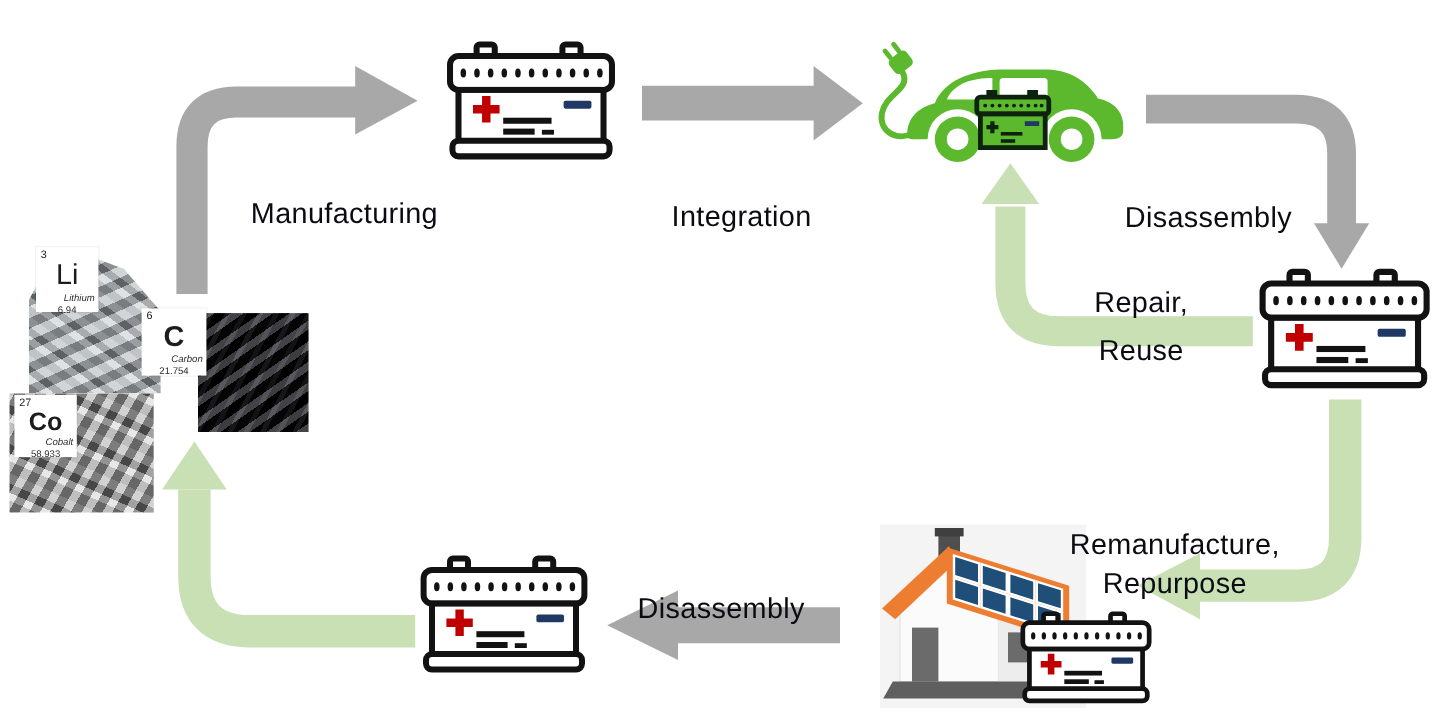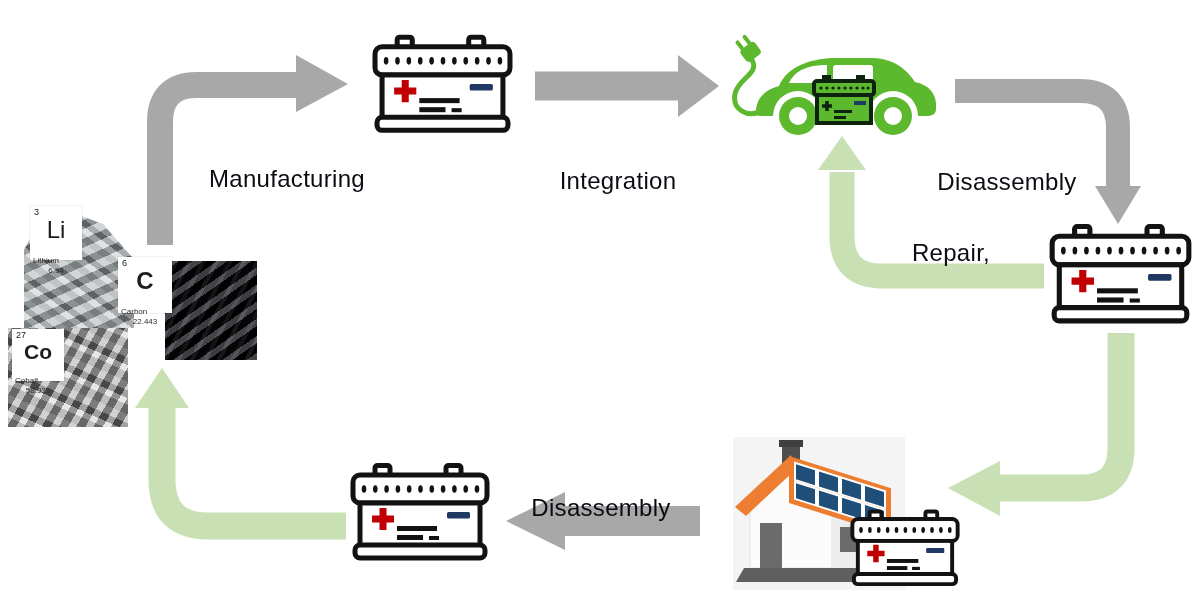--- a/index.html
+++ b/index.html
@@ -15,21 +15,21 @@
     margin-top:40px;
   }
   .icon{position:absolute;z-index:5;}
   .photo{position:absolute;z-index:3;}
   .tile{
     position:absolute;z-index:4;background:#ffffff;color:#1c1c1c;
     padding:2px 3px;line-height:1;box-shadow:0 0 0 1px rgba(0,0,0,0.05);
   }
   .tile .num{display:block;font-size:9px;text-align:left;margin:0 0 0 1px;}
   .tile .sym{display:block;text-align:center;font-weight:700;margin-top:1px;}
-  .tile .name{display:block;text-align:left;font-size:8px;margin-top:15px;color:#2e2e2e;}
+  .tile .name{display:block;text-align:right;font-size:8px;margin-top:3px;color:#2e2e2e;font-style:italic;}
   .tile .mass{display:block;text-align:center;font-size:8px;margin-top:2px;color:#2e2e2e;}
   #li-photo{
     left:24px;top:210px;width:110px;height:118px;
     clip-path:polygon(38% 0,72% 12%,100% 42%,100% 100%,0 100%,0 34%,16% 6%);
     background:
       repeating-linear-gradient(-24deg,rgba(255,255,255,.38) 0 9px,rgba(40,44,46,.30) 9px 17px),
       repeating-linear-gradient(37deg,#9aa0a3 0 7px,#ccd0d1 7px 13px,#75797c 13px 19px,#b7bcbe 19px 26px);
   }
   #c-photo{
     left:165px;top:261px;width:92px;height:99px;
@@ -191,21 +191,21 @@
   <div class="tile" style="left:30px;top:206px;width:46px;height:50px;">
     <span class="num">3</span>
     <span class="sym" style="font-size:24px;font-weight:400;">Li</span>
     <span class="name">Lithium</span>
     <span class="mass">6.94</span>
   </div>
   <div class="tile" style="left:118px;top:257px;width:48px;height:52px;">
     <span class="num">6</span>
     <span class="sym" style="font-size:24px;">C</span>
     <span class="name">Carbon</span>
-    <span class="mass">22.443</span>
+    <span class="mass">21.754</span>
   </div>
   <div class="tile" style="left:12px;top:329px;width:46px;height:48px;">
     <span class="num">27</span>
     <span class="sym" style="font-size:21px;">Co</span>
     <span class="name">Cobalt</span>
     <span class="mass">58.933</span>
   </div>
 
   <svg class="icon" style="left:372px;top:33px;width:141px;height:102px;" viewBox="0 0 140 100">
       <use href="#battery-sym"></use>
@@ -229,16 +229,21 @@
 
   <svg class="icon" style="left:350px;top:458px;width:140px;height:108px;" viewBox="0 0 140 100">
       <use href="#battery-sym"></use>
     </svg>
 
   <div class="label" style="left:187px;top:123px;width:200px;">Manufacturing</div>
   <div class="label" style="left:518px;top:125px;width:200px;">Integration</div>
   <div class="label" style="left:907px;top:126px;width:200px;">Disassembly</div>
   <div class="label" style="left:851px;top:197px;width:200px;">
     <div>Repair,</div>
+    <div style="margin-top:8px;">Reuse</div>
+  </div>
+  <div class="label" style="left:854px;top:399px;width:250px;">
+    <div>Remanufacture,</div>
+    <div>Repurpose</div>
   </div>
   <div class="label" style="left:501px;top:452px;width:200px;">Disassembly</div>
 
 </div>
 
 </body></html>

